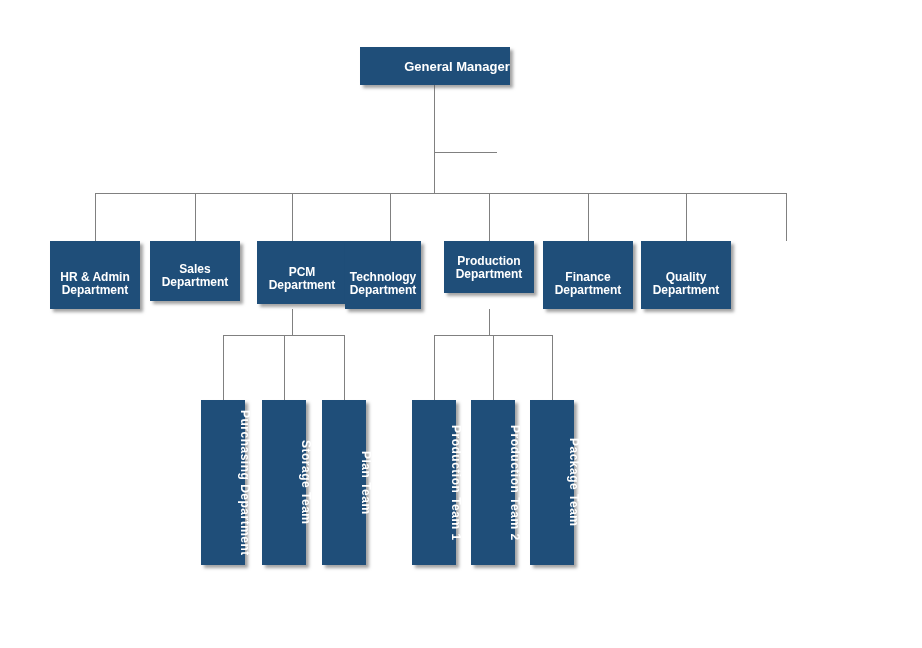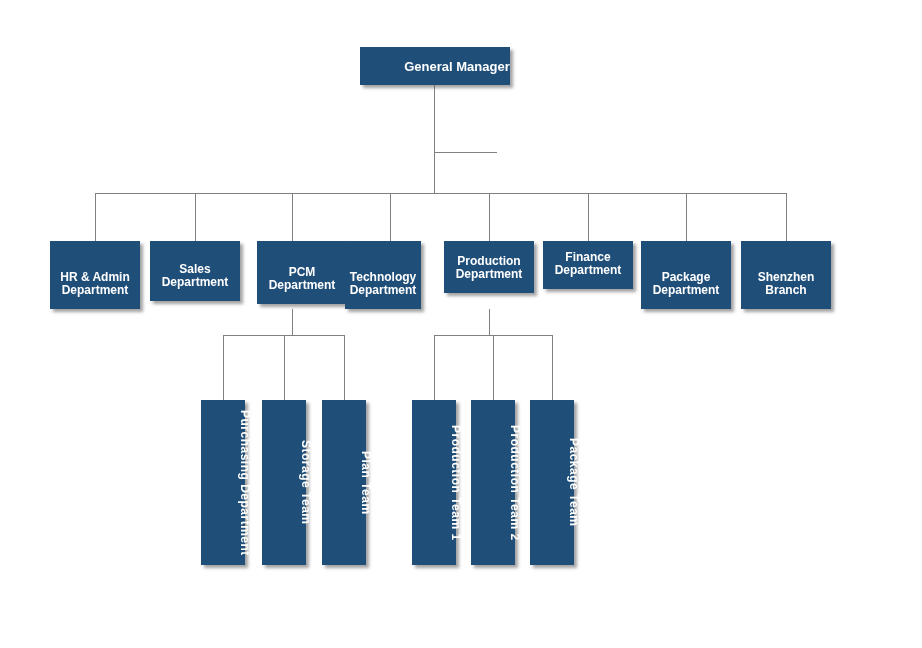--- a/index.html
+++ b/index.html
@@ -94,31 +94,27 @@
     <span>Department</span>
   </div>
   <div class="node dept" style="left:345px;top:241px;width:76px;height:68px">
     <span>Technology</span>
     <span>Department</span>
   </div>
   <div class="node dept" style="left:444px;top:241px;width:90px;height:52px">
     <span>Production</span>
     <span>Department</span>
   </div>
-  <div class="node dept" style="left:543px;top:241px;width:90px;height:48px">
+  <div class="node dept" style="left:543px;top:241px;width:90px;height:68px">
     <span>Finance</span>
     <span>Department</span>
   </div>
   <div class="node dept" style="left:641px;top:241px;width:90px;height:68px">
-    <span>Package</span>
+    <span>Quality</span>
     <span>Department</span>
-  </div>
-  <div class="node dept" style="left:741px;top:241px;width:90px;height:68px">
-    <span>Shenzhen</span>
-    <span>Branch</span>
   </div>
 
   <div class="node vbox" style="left:201px;top:400px;width:44px;height:165px">
     <span class="vtext">Purchasing Department</span>
   </div>
   <div class="node vbox" style="left:262px;top:400px;width:44px;height:165px">
     <span class="vtext">Storage Team</span>
   </div>
   <div class="node vbox" style="left:322px;top:400px;width:44px;height:165px">
     <span class="vtext">Plan Team</span>

